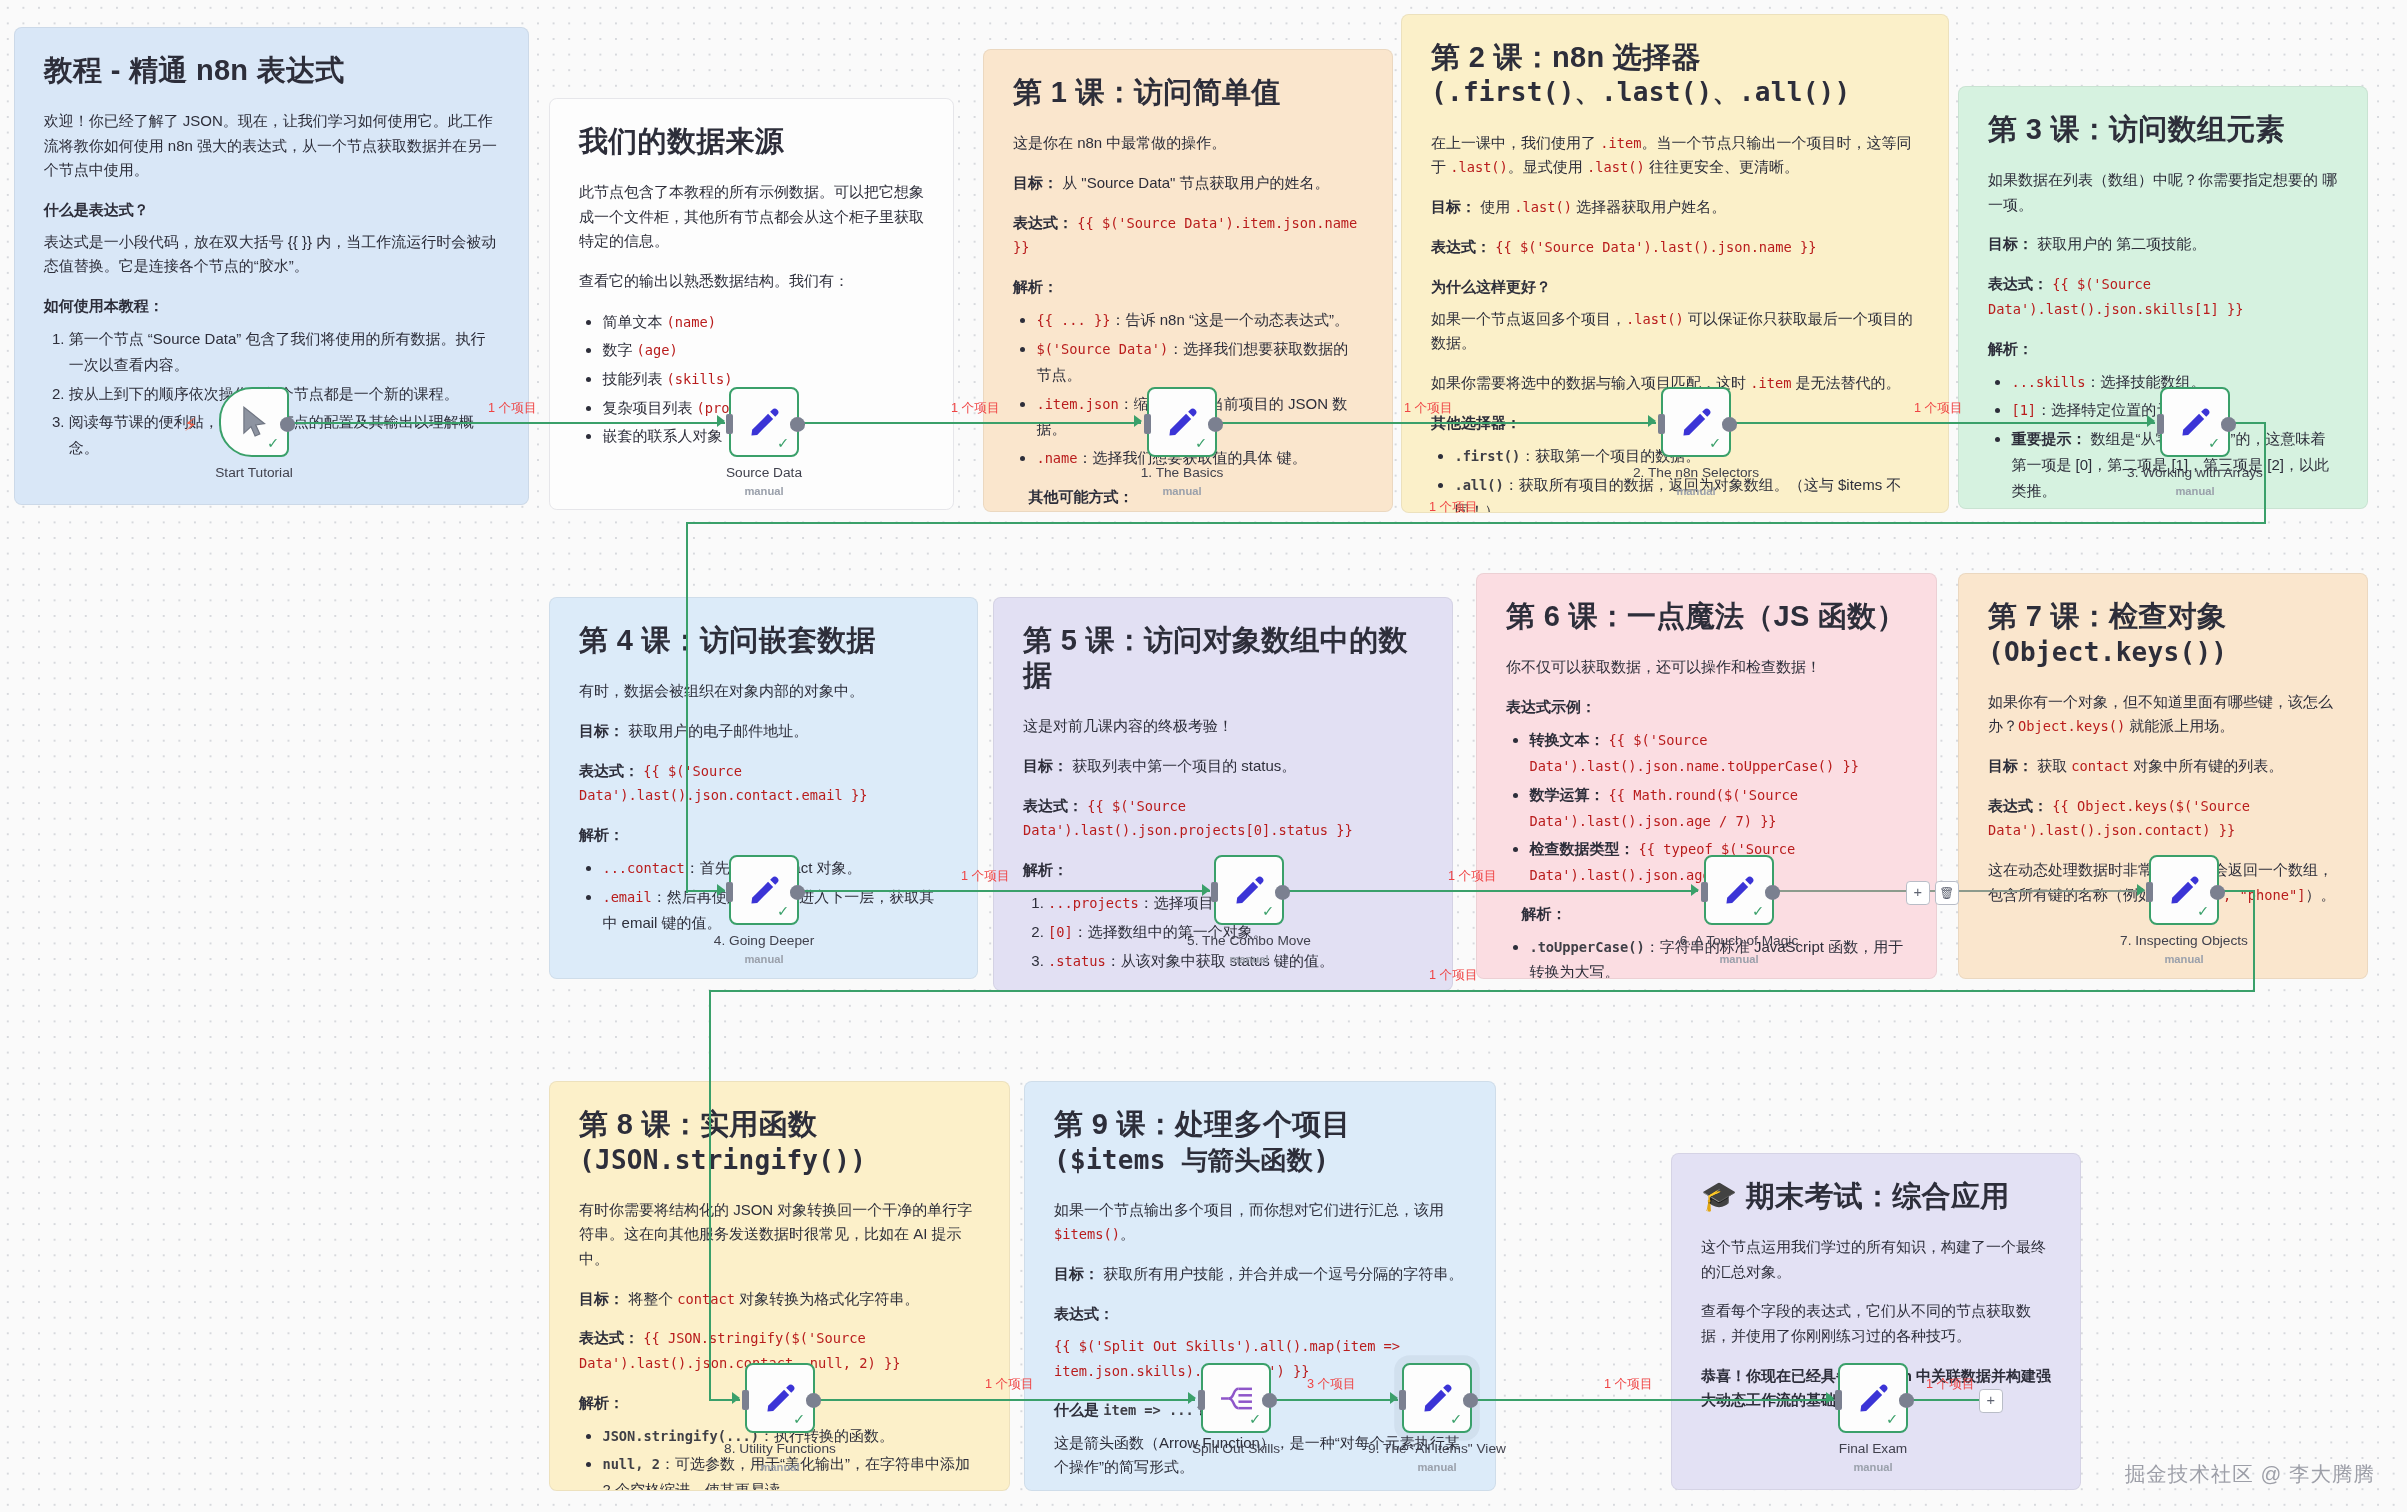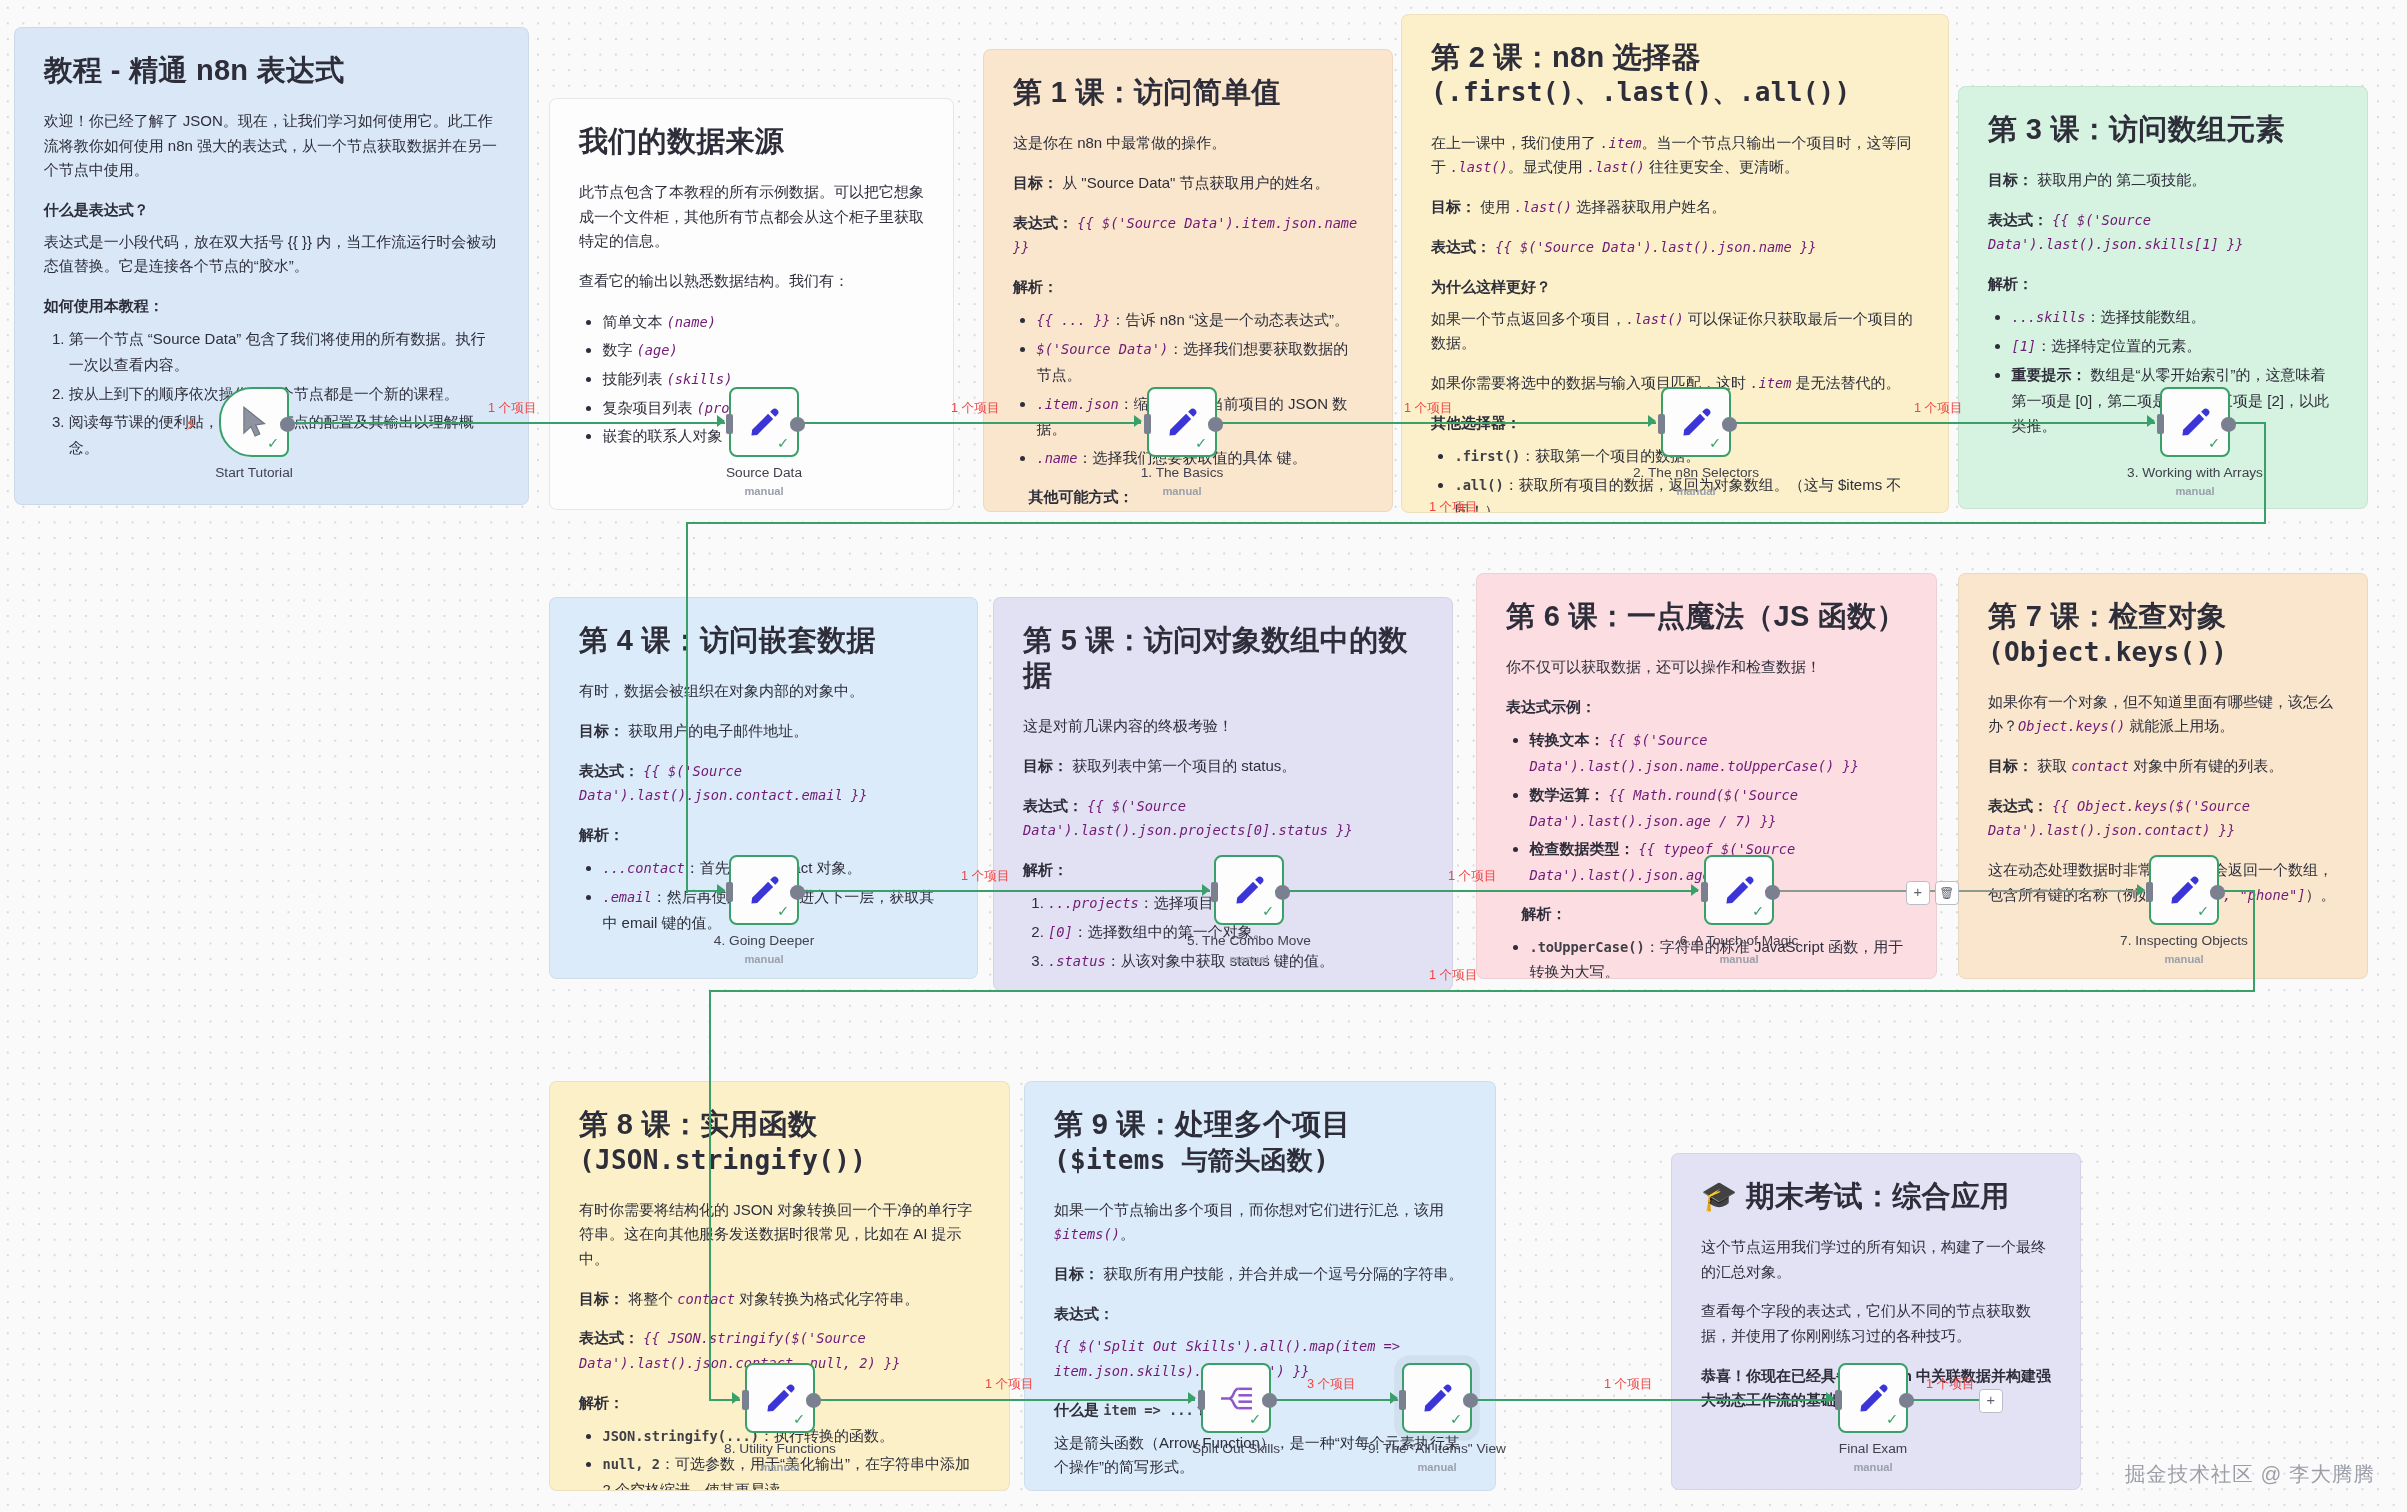--- a/index.html
+++ b/index.html
@@ -18,21 +18,21 @@
         border:1px solid rgba(0,0,0,.06);overflow:hidden;}
   .note h1{margin:0 0 21.5px 0;font-size:29px;font-weight:700;letter-spacing:0.3px;line-height:1.2;}
   .note h1 .mono{font-family:"DejaVu Sans Mono","Liberation Mono",monospace;font-size:26px;font-weight:700;}
   .note p{margin:0 0 15.6px 0;font-size:15px;line-height:1.62;}
   .note p.tight{margin-bottom:7.8px;}
   .note b{font-weight:700;}
   .note ul{margin:5.9px 0 13.7px 0;padding-left:23.4px;}
   .note ol{margin:5.9px 0 13.7px 0;padding-left:25px;}
   .note li{font-size:15px;line-height:1.72;margin-bottom:2.9px;}
   .note .indent{margin-left:15.6px;}
-  code,.code{font-family:"DejaVu Sans Mono","Liberation Mono",monospace;font-size:13.7px;color:#701a75;font-style:italic;}
+  code,.code{font-family:"DejaVu Sans Mono","Liberation Mono",monospace;font-size:13.7px;color:#b91c1c;}
   .codek{font-family:"DejaVu Sans Mono","Liberation Mono",monospace;font-size:13.7px;color:#3f3f46;font-weight:700;}
 
   
   .n-blue   {background:#d9e7f7;}
   .n-white  {background:#fdfdfd;border:1px solid #e6e6ea;}
   .n-orange {background:#fae6cd;}
   .n-yellow {background:#fbf0c9;}
   .n-green  {background:#d6f2e0;}
   .n-lblue  {background:#dcebf9;}
   .n-violet {background:#e2e0f3;}
@@ -129,20 +129,21 @@
     <p><span>如果你需要将选中的数据与输入项目匹配，这时 </span><code>.item</code><span> 是无法替代的。</span></p>
     <p class="tight"><b>其他选择器：</b></p>
     <ul>
       <li><span class="codek">.first()</span><span>：获取第一个项目的数据。</span></li>
       <li><span class="codek">.all()</span><span>：获取所有项目的数据，返回为对象数组。（这与 $items 不同！）</span></li>
     </ul>
   </div>
 
   <div class="note n-green" style="left:1958px;top:86px;width:410px;height:423px;">
     <h1>第 3 课：访问数组元素</h1>
+    <p>如果数据在列表（数组）中呢？你需要指定想要的 哪一项。</p>
     <p><b>目标：</b> <span>获取用户的 第二项技能。</span></p>
     <p><b>表达式：</b> <code>{{ $('Source Data').last().json.skills[1] }}</code></p>
     <p class="tight"><b>解析：</b></p>
     <ul>
       <li><code>...skills</code><span>：选择技能数组。</span></li>
       <li><code>[1]</code><span>：选择特定位置的元素。</span></li>
       <li><b>重要提示：</b><span> 数组是“从零开始索引”的，这意味着第一项是 [0]，第二项是 [1]，第三项是 [2]，以此类推。</span></li>
     </ul>
   </div>
 

